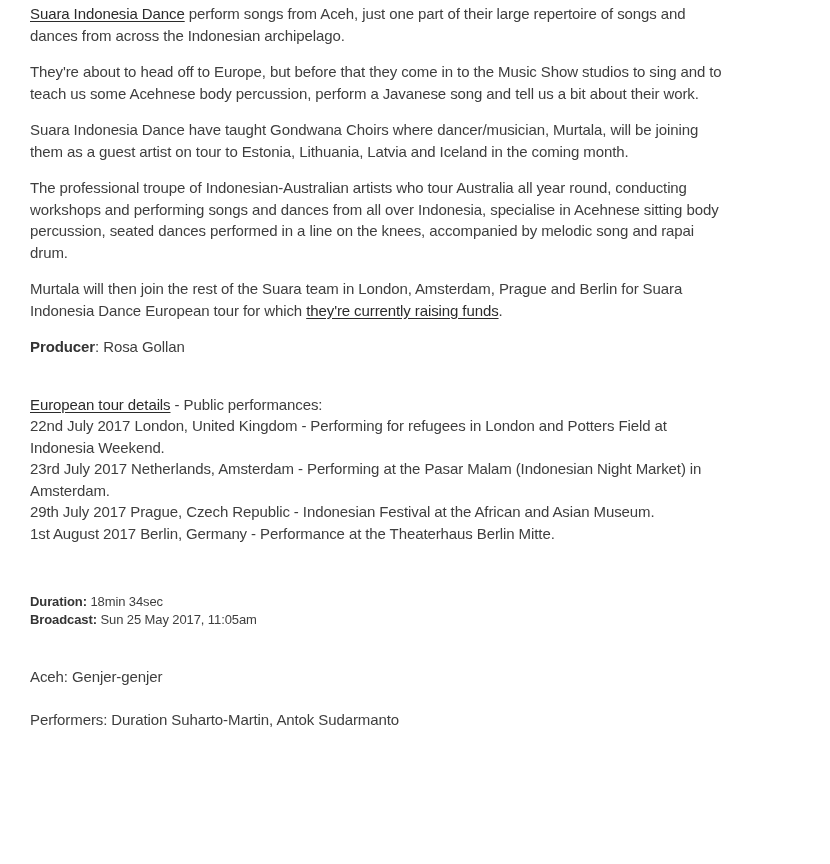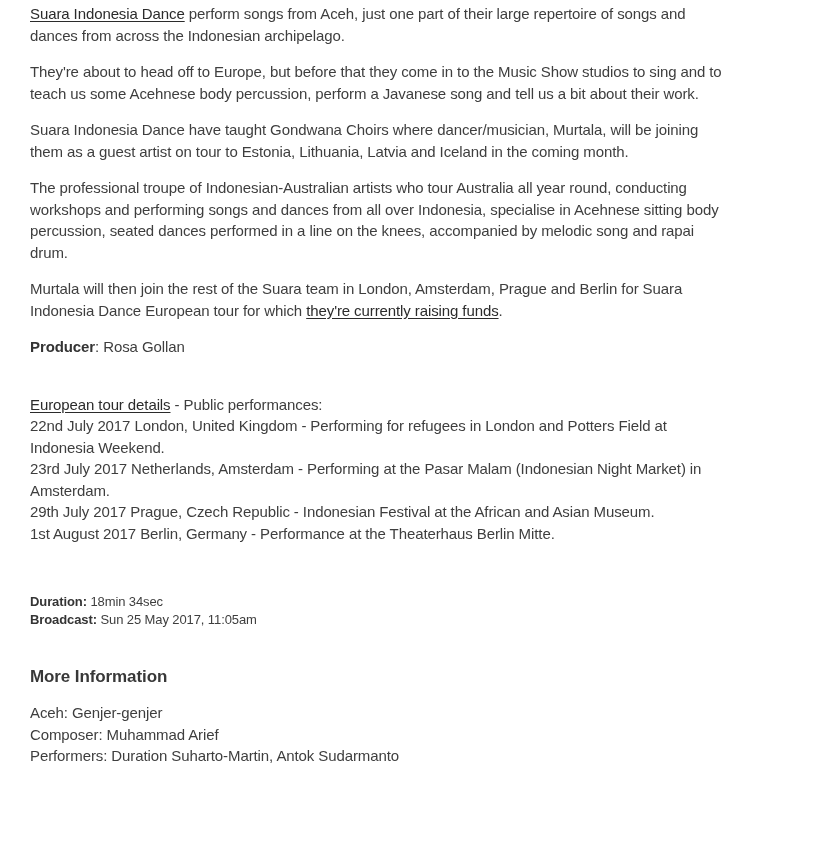--- a/index.html
+++ b/index.html
@@ -63,19 +63,18 @@
   <p class="body-text"><span>The professional troupe of Indonesian-Australian artists who tour Australia all year round, conducting workshops and performing songs and dances from all over Indonesia, specialise in Acehnese sitting body percussion, seated dances performed in a line on the knees, accompanied by melodic song and rapai drum.</span></p>
 
   <p class="body-text"><span>Murtala will then join the rest of the Suara team in London, Amsterdam, Prague and Berlin for Suara Indonesia Dance European tour for which </span><a href="#" class="inline-link">they're currently raising funds</a><span>.</span></p>
 
   <p class="body-text producer"><span class="bold">Producer</span><span>: Rosa Gollan</span></p>
 
   <p class="body-text tour-details"><a href="#" class="inline-link">European tour details</a><span> - Public performances:</span><br><span>22nd July 2017 London, United Kingdom - Performing for refugees in London and Potters Field at Indonesia Weekend.</span><br><span>23rd July 2017 Netherlands, Amsterdam - Performing at the Pasar Malam (Indonesian Night Market) in Amsterdam.</span><br><span>29th July 2017 Prague, Czech Republic - Indonesian Festival at the African and Asian Museum.</span><br><span>1st August 2017 Berlin, Germany - Performance at the Theaterhaus Berlin Mitte.</span></p>
 
   <div class="meta"><span class="bold">Duration:</span><span> 18min 34sec</span><br><span class="bold">Broadcast:</span><span> Sun 25 May 2017, 11:05am</span></div>
 
-  <h2 class="more-info-heading">More Information</h2>
 
 
-  <p class="body-text"><span>Aceh: Genjer-genjer</span><br><span>Composer: Muhammad Arief</span><br><span>Performers: Duration Suharto-Martin, Antok Sudarmanto</span></p>
+  <p class="body-text"><span>Aceh: Genjer-genjer</span><br><br><span>Performers: Duration Suharto-Martin, Antok Sudarmanto</span></p>
 
 
 </main>
 
 </body></html>

